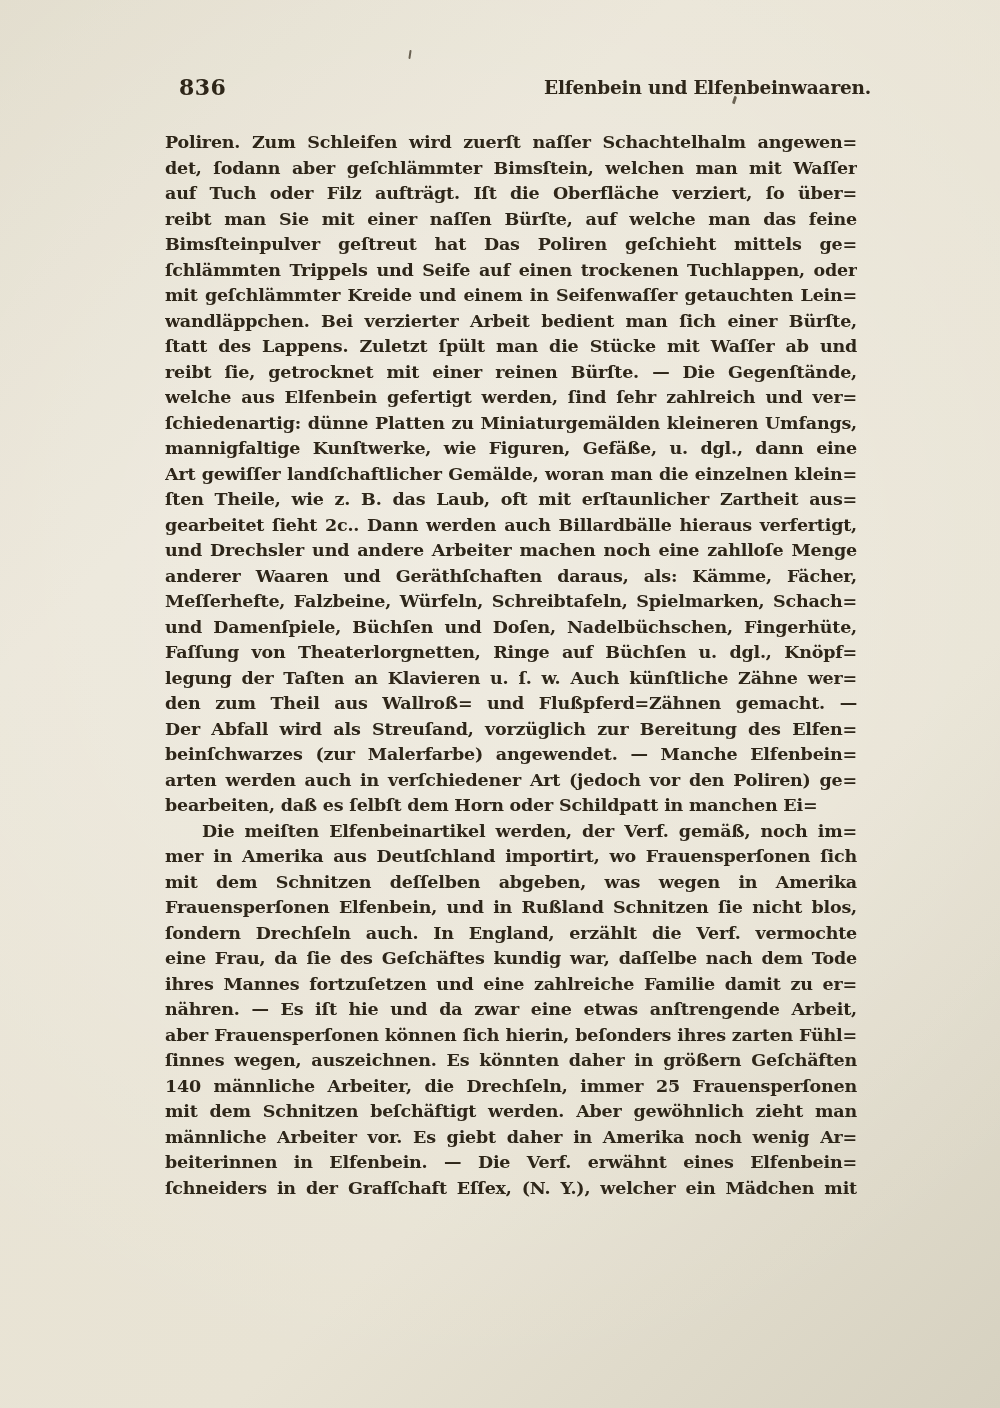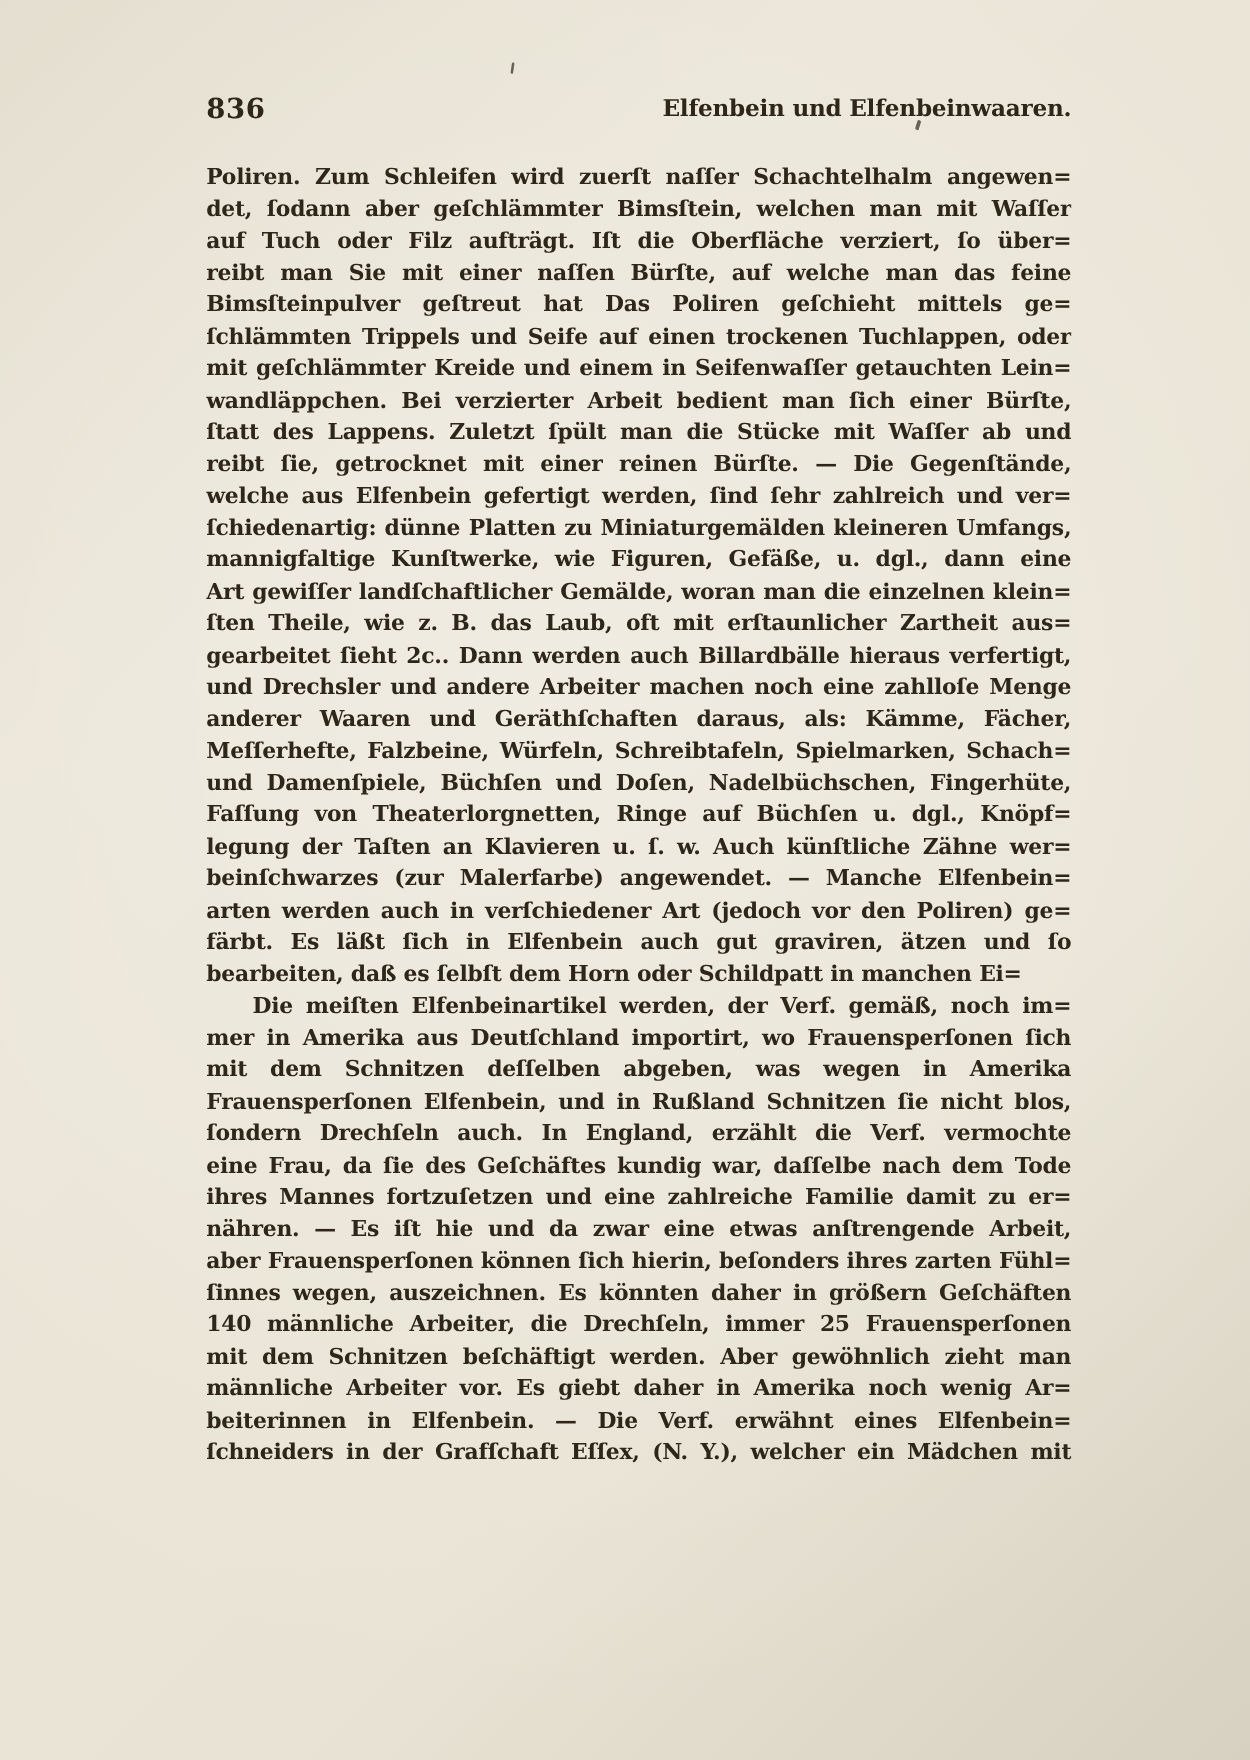--- a/index.html
+++ b/index.html
@@ -16,21 +16,21 @@
     overflow: hidden;
     background:
       radial-gradient(ellipse 130% 95% at 46% 40%, rgba(255,255,255,0.28), rgba(255,255,255,0) 62%),
       linear-gradient(135deg, #e2ddcd 0%, #eae5d7 28%, #e8e3d4 68%, #d6d1c0 100%);
     font-family: "DejaVu Serif", "Liberation Serif", serif;
     font-weight: 700;
     color: #2e2619;
   }
   .page-header {
     position: absolute;
-    left: 165px;
+    left: 179px;
     top: 74px;
     width: 692px;
     height: 32px;
   }
   .page-number {
     position: absolute;
     left: 0;
     top: 0;
     font-size: 22px;
     letter-spacing: 0.5px;
@@ -115,23 +115,24 @@
         <div class="text-line">mannigfaltige Kunſtwerke, wie Figuren, Gefäße, u. dgl., dann eine</div>
         <div class="text-line">Art gewiſſer landſchaftlicher Gemälde, woran man die einzelnen klein=</div>
         <div class="text-line">ſten Theile, wie z. B. das Laub, oft mit erſtaunlicher Zartheit aus=</div>
         <div class="text-line">gearbeitet ſieht 2c.. Dann werden auch Billardbälle hieraus verfertigt,</div>
         <div class="text-line">und Drechsler und andere Arbeiter machen noch eine zahlloſe Menge</div>
         <div class="text-line">anderer Waaren und Geräthſchaften daraus, als: Kämme, Fächer,</div>
         <div class="text-line">Meſſerhefte, Falzbeine, Würfeln, Schreibtafeln, Spielmarken, Schach=</div>
         <div class="text-line">und Damenſpiele, Büchſen und Doſen, Nadelbüchschen, Fingerhüte,</div>
         <div class="text-line">Faſſung von Theaterlorgnetten, Ringe auf Büchſen u. dgl., Knöpf=</div>
         <div class="text-line">legung der Taſten an Klavieren u. ſ. w. Auch künſtliche Zähne wer=</div>
+        <div class="text-line">den zum Theil aus Wallroß= und Flußpferd=Zähnen gemacht. —</div>
+        <div class="text-line">Der Abfall wird als Streuſand, vorzüglich zur Bereitung des Elfen=</div>
         <div class="text-line">beinſchwarzes (zur Malerfarbe) angewendet. — Manche Elfenbein=</div>
         <div class="text-line">arten werden auch in verſchiedener Art (jedoch vor den Poliren) ge=</div>
-        <div class="text-line">färbt. Es läßt ſich in Elfenbein auch gut graviren, ätzen und ſo</div>
         <div class="text-line">bearbeiten, daß es ſelbſt dem Horn oder Schildpatt in manchen Ei=</div>
       </div>
     <div class="paragraph para-indent">
         <div class="text-line">Die meiſten Elfenbeinartikel werden, der Verf. gemäß, noch im=</div>
         <div class="text-line">mer in Amerika aus Deutſchland importirt, wo Frauensperſonen ſich</div>
         <div class="text-line">mit dem Schnitzen deſſelben abgeben, was wegen in Amerika geſchehen</div>
         <div class="text-line">Frauensperſonen Elfenbein, und in Rußland Schnitzen ſie nicht blos,</div>
         <div class="text-line">ſondern Drechſeln auch. In England, erzählt die Verf. vermochte</div>
         <div class="text-line">eine Frau, da ſie des Geſchäftes kundig war, daſſelbe nach dem Tode</div>
         <div class="text-line">ihres Mannes fortzuſetzen und eine zahlreiche Familie damit zu er=</div>

